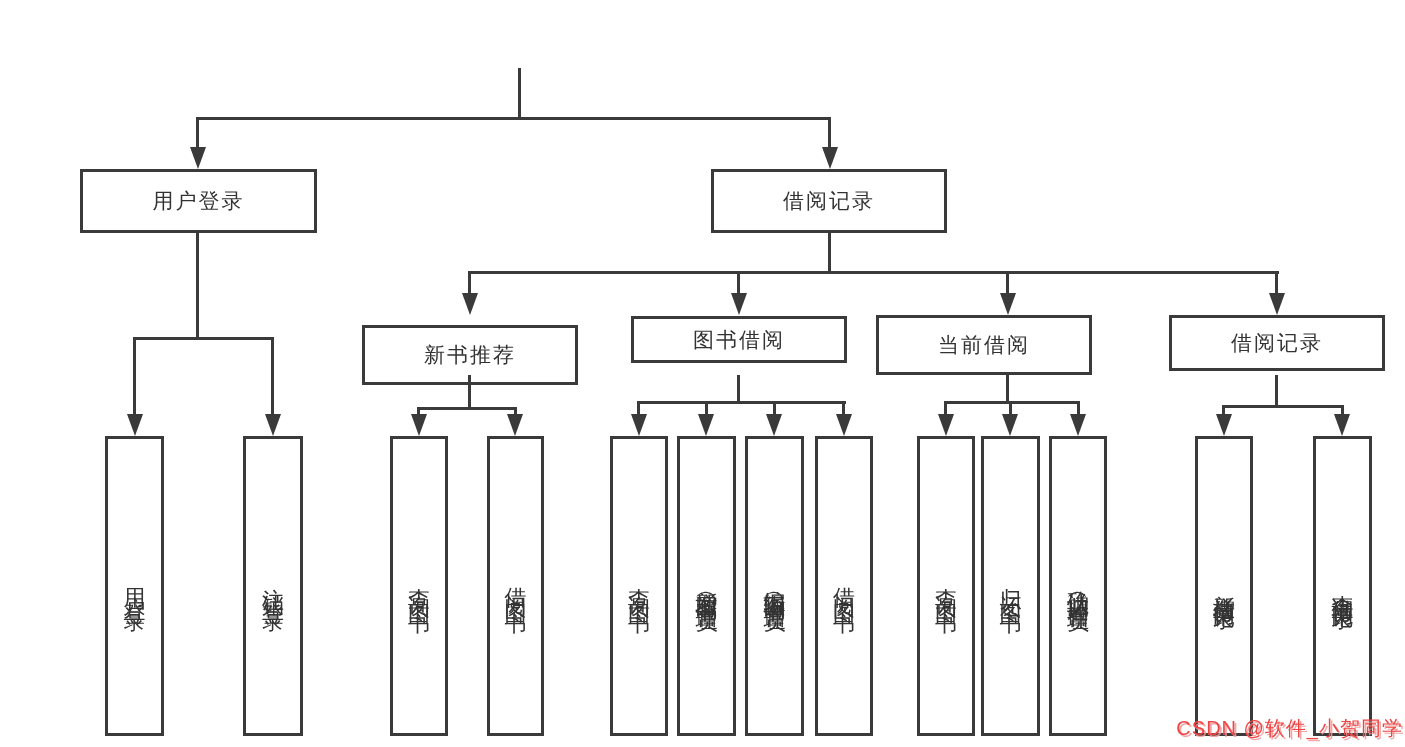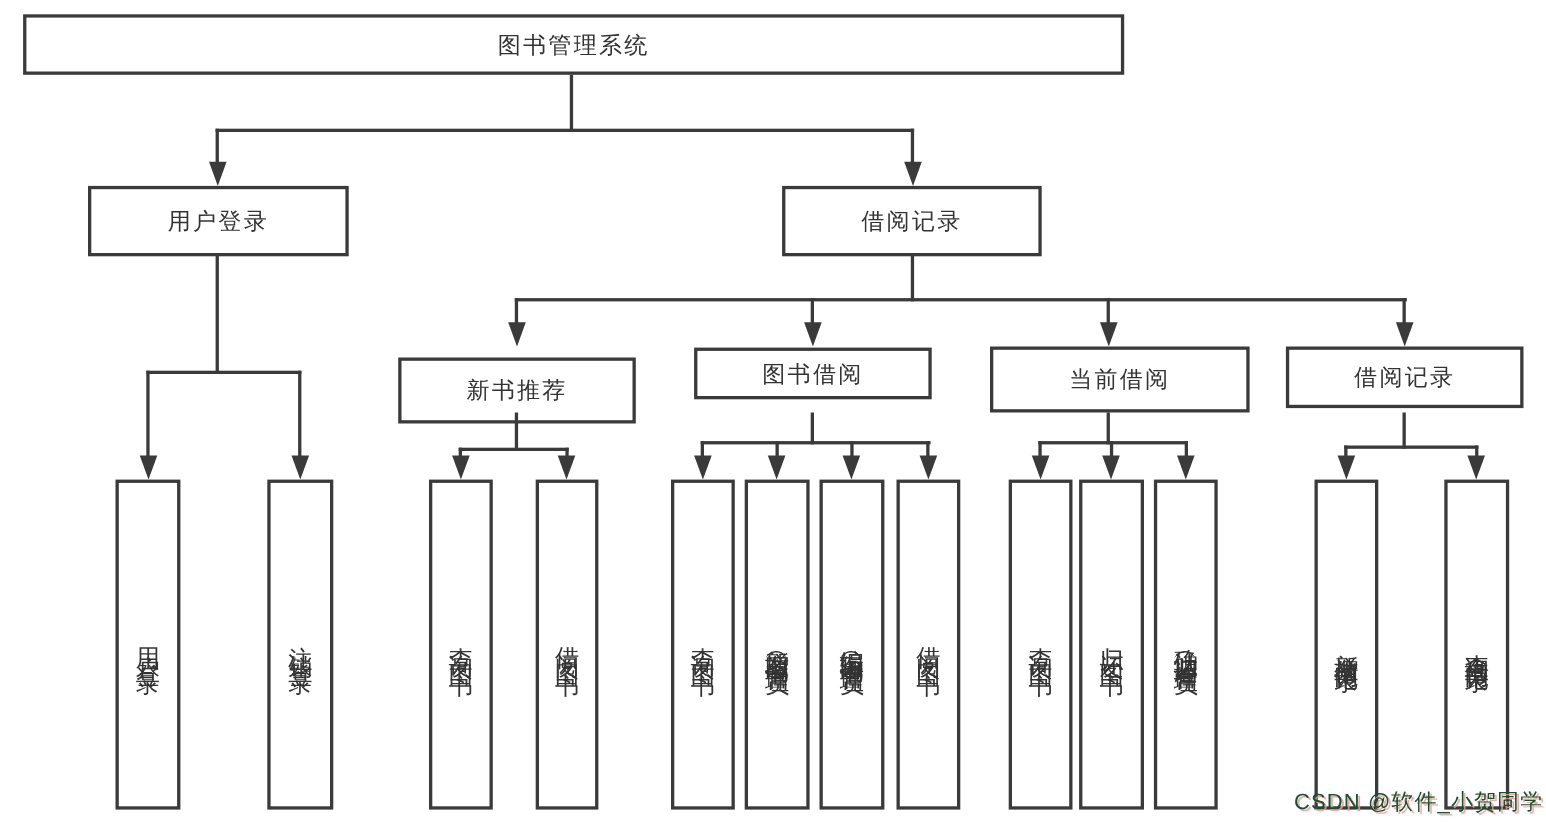--- a/index.html
+++ b/index.html
@@ -19,50 +19,47 @@
   .vbox.long { letter-spacing:3px; }
   .hl { position:absolute; height:3px; background:#3a3a3a; }
   .vl { position:absolute; width:3px; background:#3a3a3a; }
   .arrow {
     position:absolute; width:0; height:0;
     border-left:8px solid transparent; border-right:8px solid transparent;
     border-top:22px solid #3a3a3a;
   }
   .watermark {
     position:absolute; right:2px; top:715px; font-size:20px;
-    color:#14532d; text-shadow:2px 2px 0 rgba(240,150,150,0.85);
+    color:#ef4444; text-shadow:2px 2px 0 rgba(240,150,150,0.85);
     letter-spacing:1px; white-space:nowrap;
   }
 </style>
 </head>
 <body>
 
 <div class="canvas">
 
-  <div class="box" style="left:21px;top:13px;width:1001px;height:55px">
-    <span>图书管理系统</span>
-  </div>
 
   <div class="box" style="left:80px;top:169px;width:237px;height:64px">
     <span>用户登录</span>
   </div>
 
   <div class="box" style="left:711px;top:169px;width:236px;height:64px">
     <span>借阅记录</span>
   </div>
 
   <div class="box" style="left:362px;top:325px;width:216px;height:60px">
     <span>新书推荐</span>
   </div>
 
   <div class="box" style="left:631px;top:316px;width:216px;height:47px">
     <span>图书借阅</span>
   </div>
 
-  <div class="box" style="left:900px;top:315px;width:236px;height:60px">
+  <div class="box" style="left:876px;top:315px;width:216px;height:60px">
     <span>当前借阅</span>
   </div>
 
   <div class="box" style="left:1169px;top:315px;width:216px;height:56px">
     <span>借阅记录</span>
   </div>
 
   <div class="box vbox" style="left:105px;top:436px;width:59px;height:300px">
     <span>用户登录</span>
   </div>

